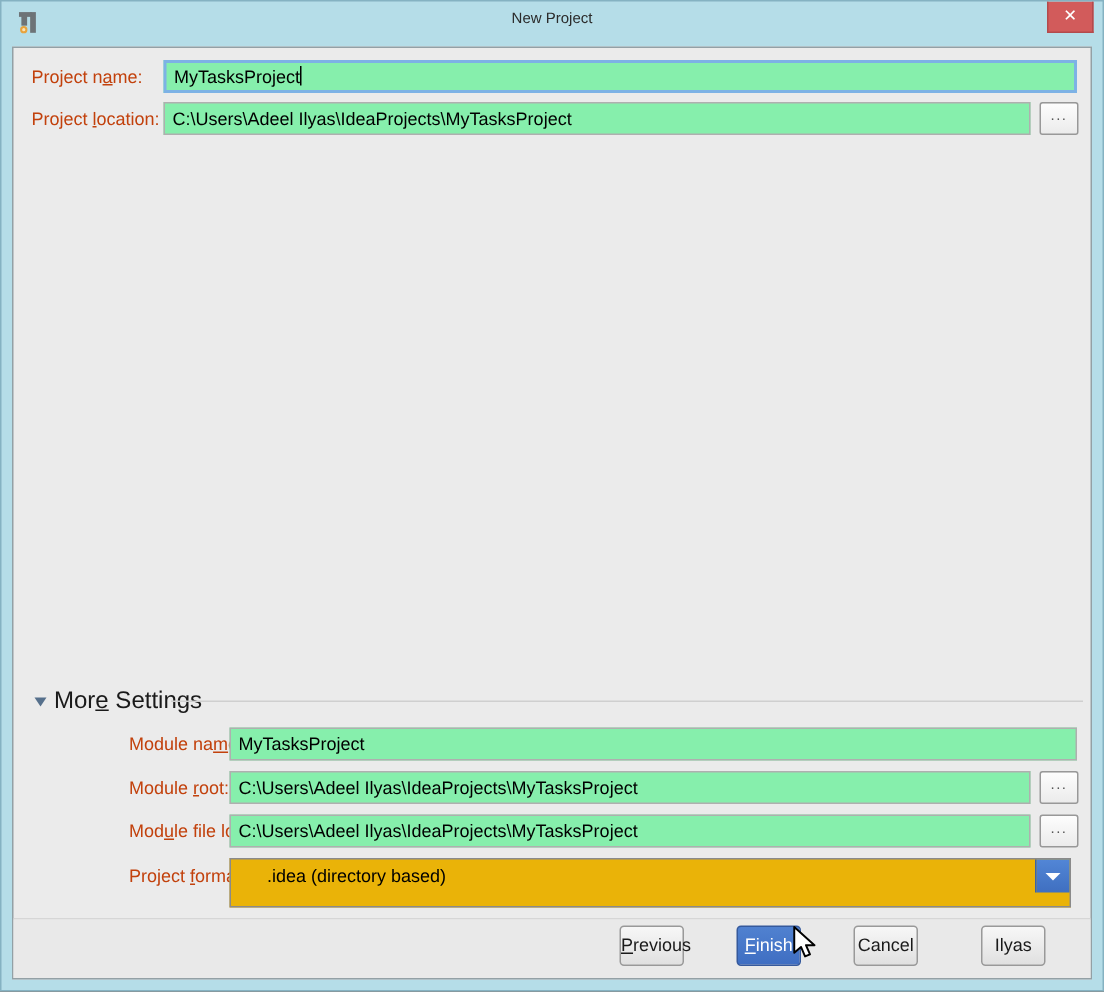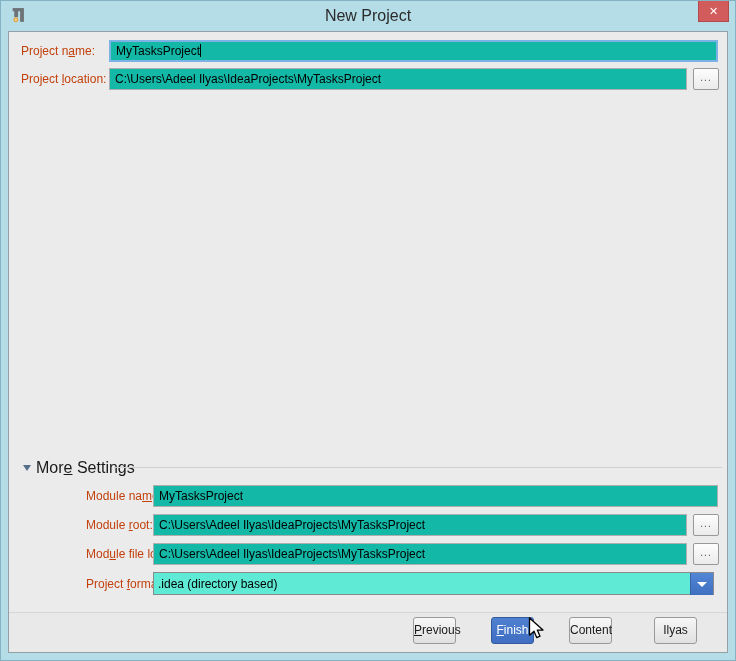--- a/index.html
+++ b/index.html
@@ -15,21 +15,21 @@
   }
 
   
   .titlebar {
     position: absolute; left: 0; top: 0; right: 0; height: 30px;
     text-align: center;
   }
   .title-text {
     display: inline-block;
     margin-top: 6px;
-    font-size: 16px; color: #2b2b2b;
+    font-size: 10px; color: #2b2b2b;
   }
   .app-icon { position: absolute; left: 9px; top: 6px; width: 17px; height: 17px; }
   .close-btn {
     position: absolute; right: 6px; top: 0; width: 31px; height: 21px;
     background: #d25b5b;
     border: 1px solid #b34a4c; border-top: none;
     color: #fff; font-size: 11px; font-weight: bold;
     text-align: center; line-height: 20px;
     cursor: default;
   }
@@ -44,21 +44,21 @@
 
   .lbl {
     position: absolute;
     font-size: 12px; color: #c2410c;
     line-height: 22px; white-space: nowrap;
   }
   .mn { text-decoration: underline; }
 
   .tfield {
     position: absolute; height: 22px;
-    background: #14b8a6;
+    background: #86efac;
     border: 1px solid #afafaf;
     font-size: 12px; color: #000;
     line-height: 20px; padding-left: 5px;
     white-space: nowrap; overflow: hidden;
   }
   .tfield.focused { border: 2px solid #7db2e5; line-height: 18px; }
   .caret {
     display: inline-block; width: 1px; height: 13px;
     background: #000; vertical-align: -2px;
   }
@@ -80,24 +80,24 @@
     border-left: 4.5px solid transparent;
     border-right: 4.5px solid transparent;
     border-top: 6px solid #56708c;
   }
   .ms-sep {
     position: absolute; left: 113px; right: 13px; top: 466px; height: 1px;
     background: #cfcfcf;
   }
 
   .combo {
-    position: absolute; left: 152px; top: 571px; width: 561px; height: 23px;
-    background: #5eead4;
+    position: absolute; left: 152px; top: 571px; width: 561px; height: 33px;
+    background: #eab308;
     border: 1px solid #8a8a8a;
-    font-size: 12px; color: #000; line-height: 22px; padding-left: 4px;
+    font-size: 12px; color: #000; line-height: 22px; padding-left: 24px;
   }
   .combo-btn {
     position: absolute; right: 0; top: 0; width: 23px; height: 22px;
     background: linear-gradient(#5286d6, #3f6fc0);
     border-left: 1px solid #3a62a8;
     cursor: default;
   }
   .combo-arrow {
     position: absolute; left: 6px; top: 9px;
     width: 0; height: 0;
@@ -210,21 +210,21 @@
   <div class="btnbar-sep"></div>
   <div class="btnbar-bg"></div>
 
   <div class="btn" style="left:412px;">
     <span></span><span class="mn">P</span><span>revious</span>
   </div>
   <div class="btn primary" style="left:490px;">
     <span></span><span class="mn">F</span><span>inish</span>
   </div>
   <div class="btn" style="left:568px;">
-    <span>Content</span>
+    <span>Cancel</span>
   </div>
   <div class="btn" style="left:653px;">
     <span>Ilyas</span>
   </div>
 
   <svg class="cursor-arrow" width="18" height="26" viewBox="0 0 18 26">
     <polygon points="1.5,1 1.5,18.2 6,14.3 8.7,20.6 12,19.2 9.3,13.1 15,13.1" fill="#ffffff" stroke="#000000" stroke-width="1.3" stroke-linejoin="round"></polygon>
   </svg>
 
 </div>

